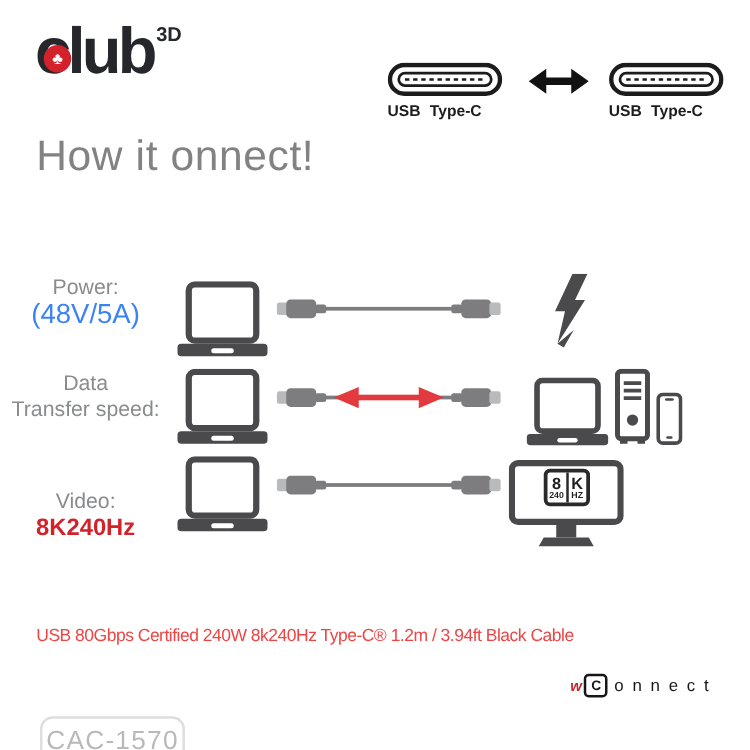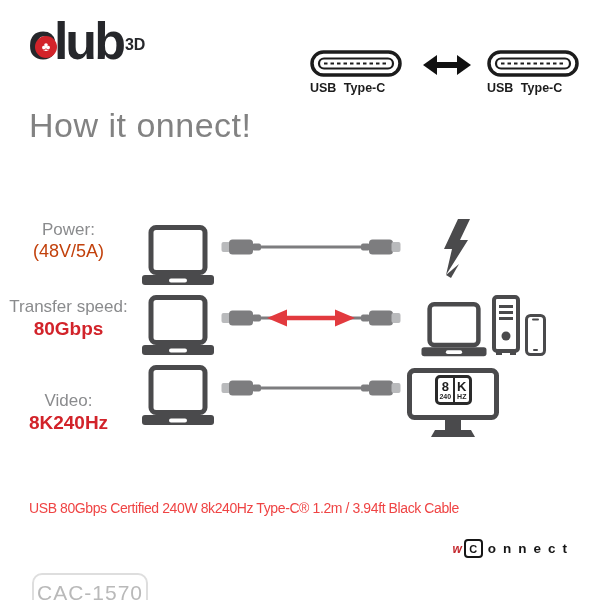--- a/index.html
+++ b/index.html
@@ -7,49 +7,49 @@
     position:relative;width:600px;height:600px;background:#ffffff;
     overflow:hidden;font-family:"Liberation Sans","DejaVu Sans",sans-serif;
   }
   .abs{position:absolute;}
 
   
   .logo{left:28px;top:12px;display:flex;align-items:flex-start;}
   .logo-word{font-size:52px;font-weight:bold;color:#26272b;letter-spacing:-3px;line-height:58px;}
   .logo-circle{position:absolute;left:7px;top:24px;width:22px;height:22px;border-radius:50%;
     background:#d2232a;color:#fff;font-size:13px;line-height:22px;text-align:center;}
-  .logo-sup{font-size:16px;font-weight:bold;color:#26272b;margin-top:24px;margin-left:2px;}
+  .logo-sup{font-size:16px;font-weight:bold;color:#26272b;margin-top:8px;margin-left:2px;}
 
   
   .conn-label{width:92px;text-align:left;font-size:12.5px;font-weight:bold;color:#1c1c1c;word-spacing:4px;}
 
   
   .heading{left:29px;top:106px;font-size:34px;color:#828282;font-weight:400;letter-spacing:.5px;}
 
   
   .rowlabel{width:137px;text-align:center;}
   .lbl{font-size:17px;color:#8a8b8d;line-height:21px;}
   .val{font-size:19px;font-weight:bold;color:#d2232a;line-height:23px;}
-  .sub{font-size:18px;color:#c2410c;line-height:22px;}
+  .sub{font-size:22px;color:#3b82f6;line-height:22px;}
 
   
   .badge{left:435px;top:375px;width:37px;height:30px;background:#fff;border:3px solid #2a2a2a;
     border-radius:5px;display:flex;box-sizing:border-box;}
   .badge-col{flex:1;display:flex;flex-direction:column;align-items:center;justify-content:center;color:#1f1f1f;}
   .badge-col.first{border-right:2px solid #2a2a2a;}
   .badge-big{font-size:13px;font-weight:bold;line-height:13px;}
   .badge-small{font-size:7px;font-weight:bold;line-height:8px;}
 
   
   .descr{left:29px;top:500px;width:565px;font-size:14px;color:#ef4444;letter-spacing:-.4px;white-space:nowrap;}
   .tagline{right:26px;top:539px;display:flex;align-items:center;}
   .tag-w{color:#c4262c;font-style:italic;font-weight:bold;font-size:12px;margin-right:2px;}
   .tag-box{width:15px;height:15px;border:2px solid #161616;border-radius:4px;display:flex;
     align-items:center;justify-content:center;font-size:11px;font-weight:bold;color:#161616;margin-right:5px;}
-  .tag-rest{font-size:13.5px;letter-spacing:7px;color:#161616;font-weight:700;}
+  .tag-rest{font-size:13.5px;letter-spacing:7px;color:#161616;font-weight:400;}
   .code-box{left:32px;top:573px;width:116px;height:44px;border:2px solid #dedede;border-radius:10px;
     box-sizing:border-box;text-align:center;padding-top:6px;font-size:21px;color:#b9b9b9;letter-spacing:1px;background:#fff;}
 </style>
 </head>
 <body>
 
 <div id="stage">
 
   <div class="abs logo">
     <span class="logo-word">club</span>
@@ -111,22 +111,22 @@
   </div>
 
   <div class="abs" style="left:438px;top:219px;">
     <svg width="34" height="62" viewBox="0 0 34 62">
       <polygon points="20,0 32,0 22,21 30,21 8,56 14,30 6,30" fill="#4a4a4c"></polygon>
       <polygon points="8,56 21,45 13,59" fill="#4a4a4c"></polygon>
     </svg>
   </div>
 
   <div class="abs rowlabel" style="left:0;top:296px;">
+    <div class="lbl">Data</div>
     <div class="lbl">Transfer speed:</div>
-    <div class="val">80Gbps</div>
   </div>
 
   <div class="abs" style="left:141px;top:295px;">
     <svg width="74" height="62" viewBox="0 0 74 62">
       <rect x="10" y="2.5" width="54" height="45" rx="5" fill="#fff" stroke="#4a4a4c" stroke-width="5"></rect>
       <rect x="1" y="50" width="72" height="10" rx="3" fill="#4a4a4c"></rect>
       <rect x="28" y="53.5" width="18" height="4" rx="2" fill="#fff"></rect>
     </svg>
   </div>
 

